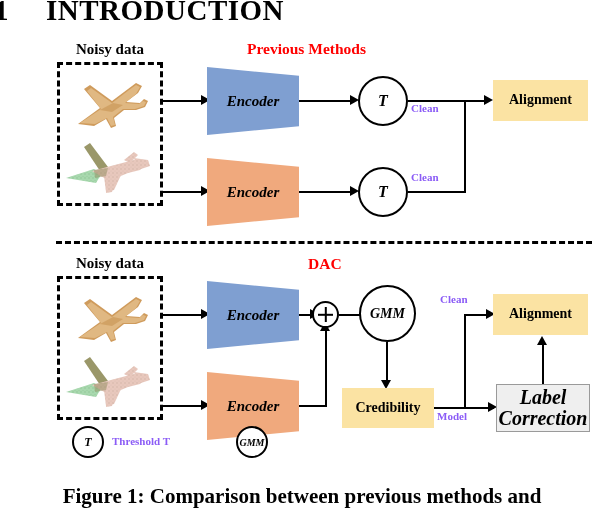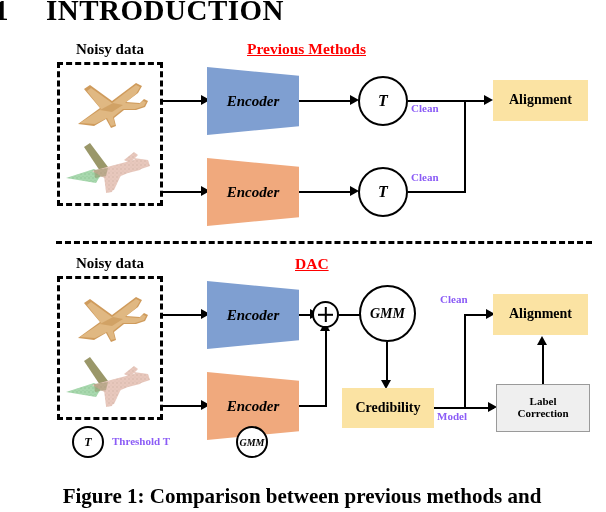--- a/index.html
+++ b/index.html
@@ -39,21 +39,20 @@
     left: 0; top: 36px;
     width: 606px; height: 446px;
   }
 
   
   .red-title {
     color: #ff0000;
     font-weight: bold;
     font-size: 15.5px;
     white-space: nowrap;
-    text-decoration: underline;
   }
 
   
   .lbl {
     color: #000;
     font-weight: bold;
     font-size: 14px;
     white-space: nowrap;
   }
   .lbl-sm {
@@ -134,21 +133,22 @@
     box-sizing: border-box;
     font-weight: bold;
     font-size: 14px;
     color: #000;
     line-height: 1.05;
   }
   .pbox.yellow { background: #fbe3a3; border: none; }
   .pbox.gray {
     background: #efefef;
     border: 1.6px solid #9a9a9a;
-    font-size: 11px;
+    font-style: italic;
+    font-size: 20px;
     text-align: center;
   }
 
   
   .hline { background: #000; height: 2.2px; }
   .vline { background: #000; width: 2.2px; }
   .arrow-r {
     width: 0; height: 0;
     border-top: 5.5px solid transparent;
     border-bottom: 5.5px solid transparent;
@@ -301,21 +301,21 @@
 
     <div class="abs hline" style="left:464px; top:64px; width:24px;"></div>
     <div class="abs arrow-r" style="left:484px; top:59px;"></div>
 
     <div class="abs pbox yellow" style="left:493px; top:44px; width:95px; height:41px; background:#fbe3a3;">
       <span>Alignment</span>
     </div>
 
     <div class="abs" id="divider"></div>
 
-    <div class="abs red-title" style="left:295px; top:219px;">DAC</div>
+    <div class="abs red-title" style="left:308px; top:219px;">DAC</div>
 
     <div class="abs lbl" style="left:76px; top:219px; font-size:15px;">Noisy data</div>
 
     <div class="abs dashed-box" style="left:57px; top:240px; width:106px; height:144px;"></div>
 
     <div class="plane-wrap" style="left:66px; top:247px;">
       <svg width="92" height="62" viewBox="0 0 92 62">
         <path d="M12 55 L34 39 L18 20 L24 16 L46 32 L62 20 L70 14 L76 17 L72 24 L60 33 L74 34 L78 30 L82 32 L79 38 L70 41 L58 41 L48 49 L50 57 L45 59 L40 50 L28 57 Z" fill="#cf9b5c"></path>
         <path d="M14 54 L35 40 L21 22 L25 19 L46 34 L63 21 L70 16 L74 18 L70 25 L59 34 L73 35 L77 32 L80 33 L78 37 L69 40 L57 40 L47 48 L49 56 L45 57 L41 49 L29 55 Z" fill="#e0b882"></path>
         <path d="M34 41 L47 34 L57 36 L46 43 Z" fill="#c4904f" opacity="0.55"></path>

